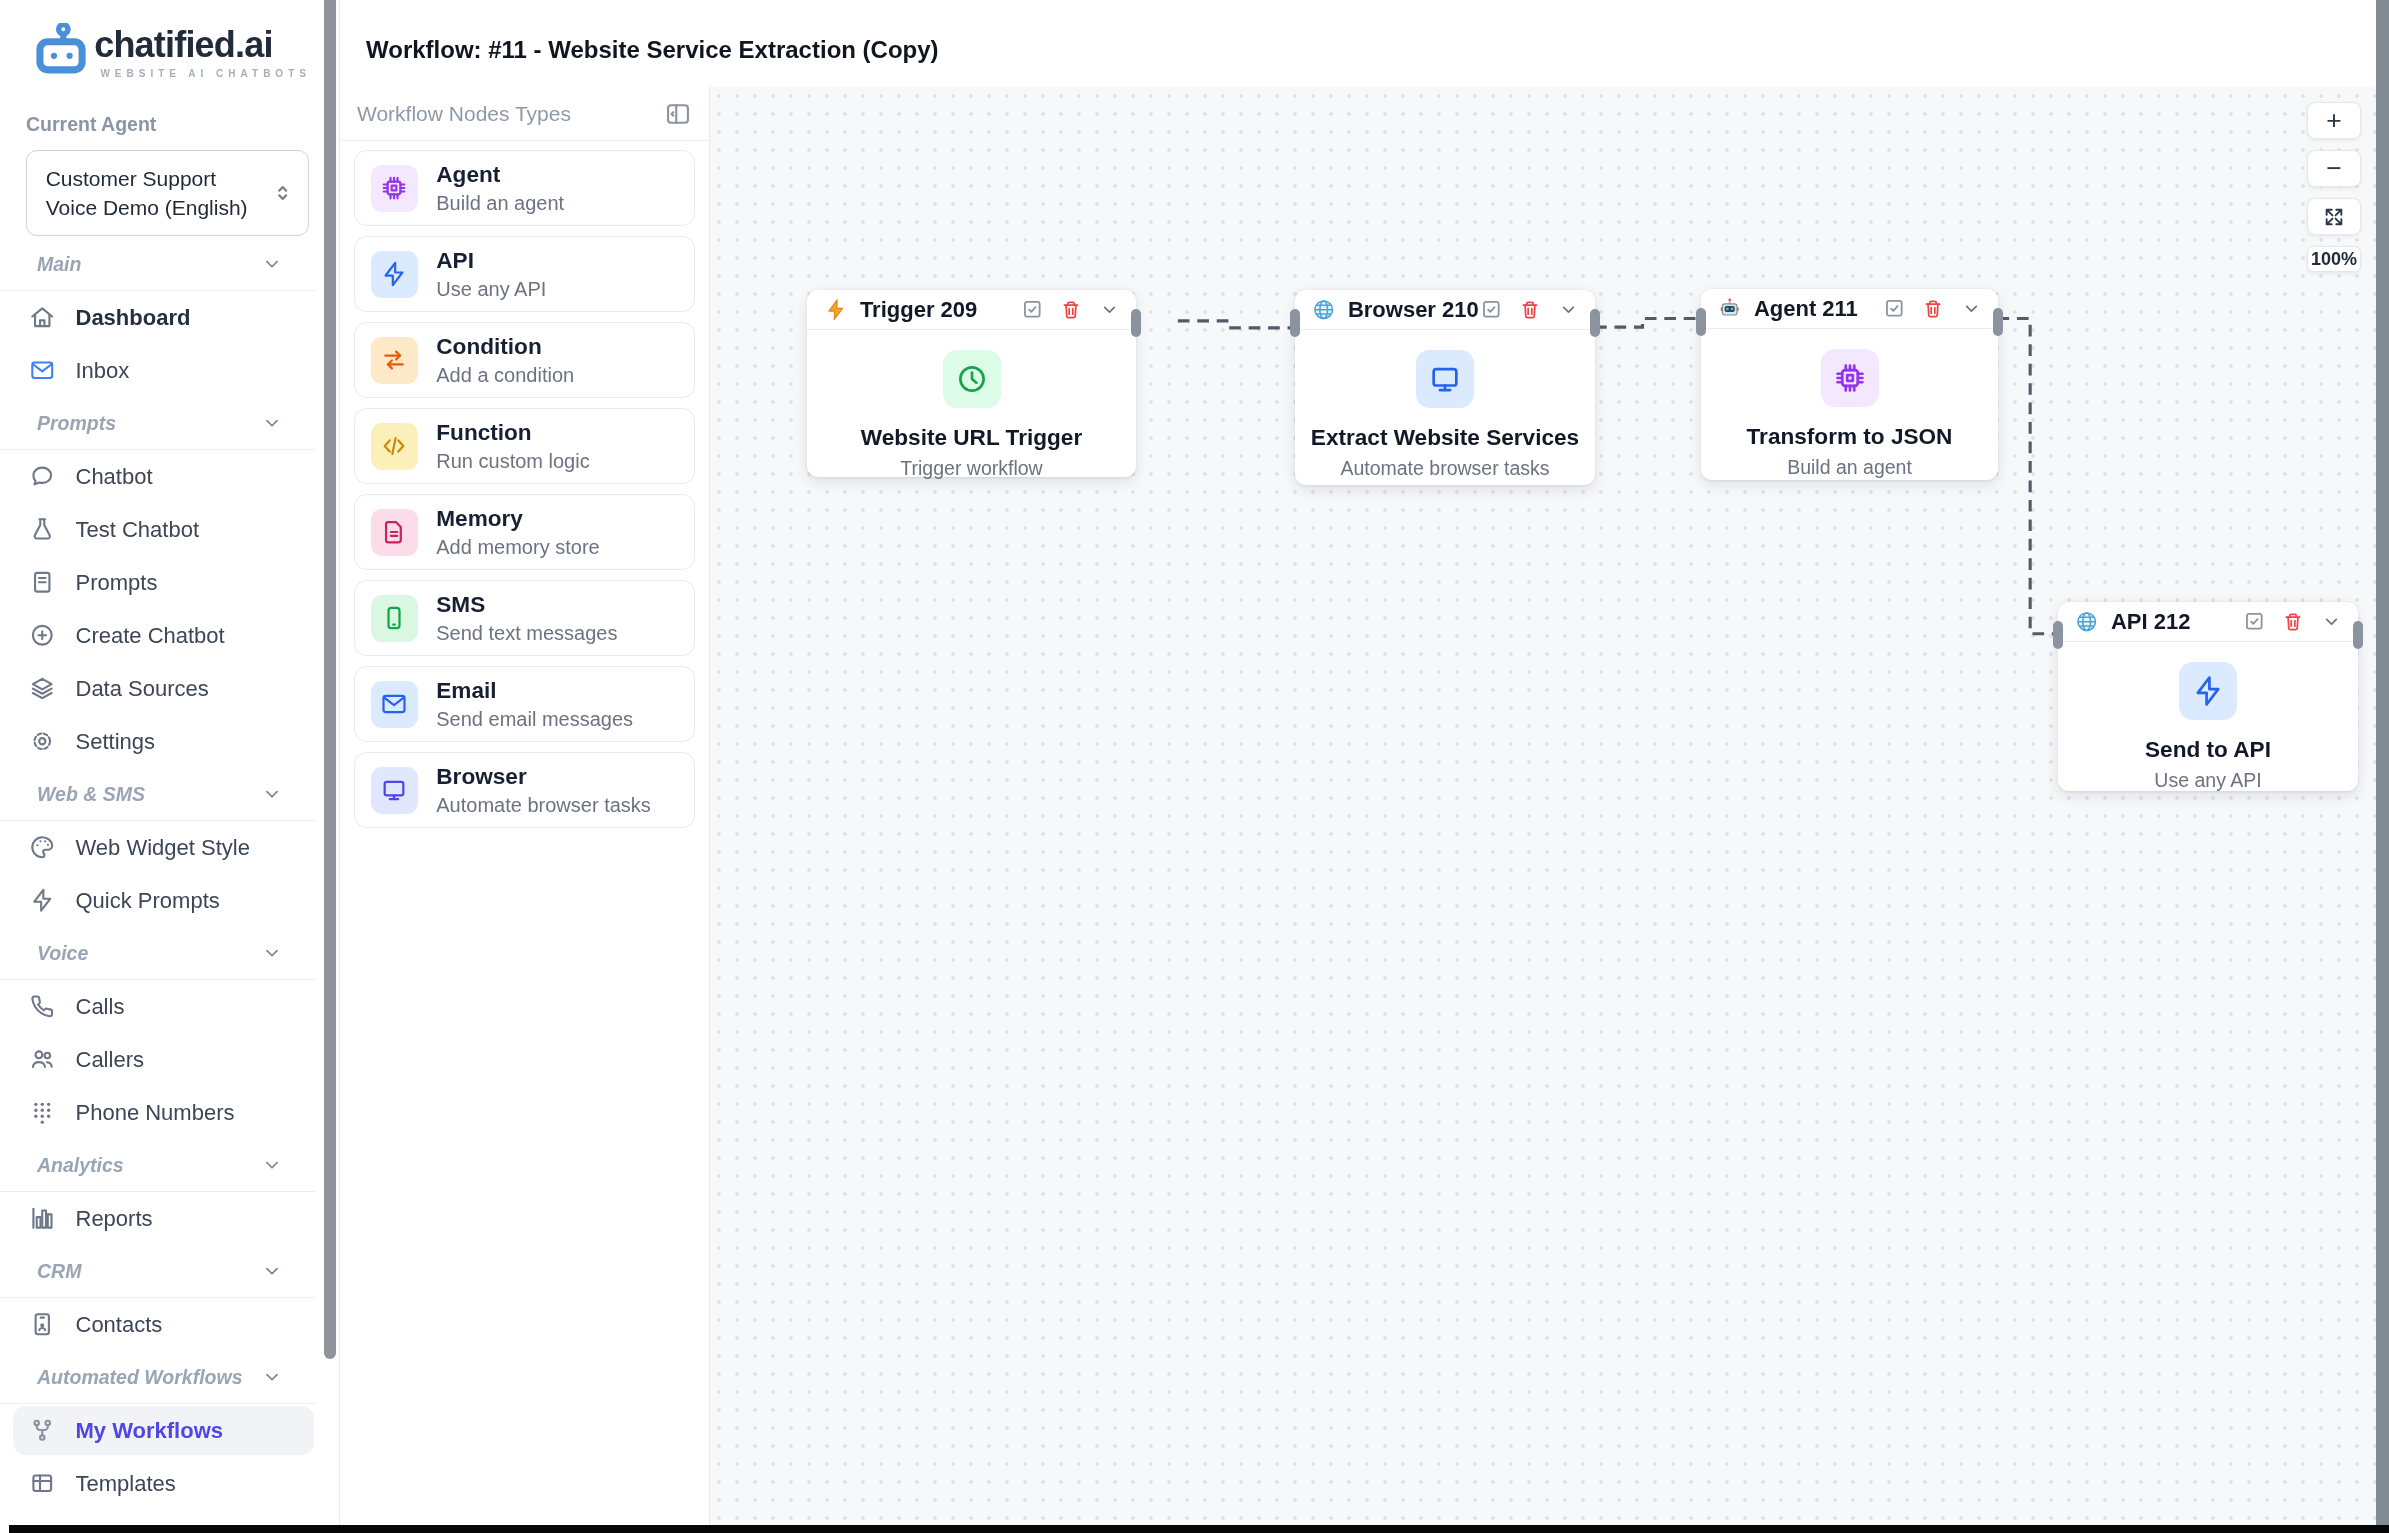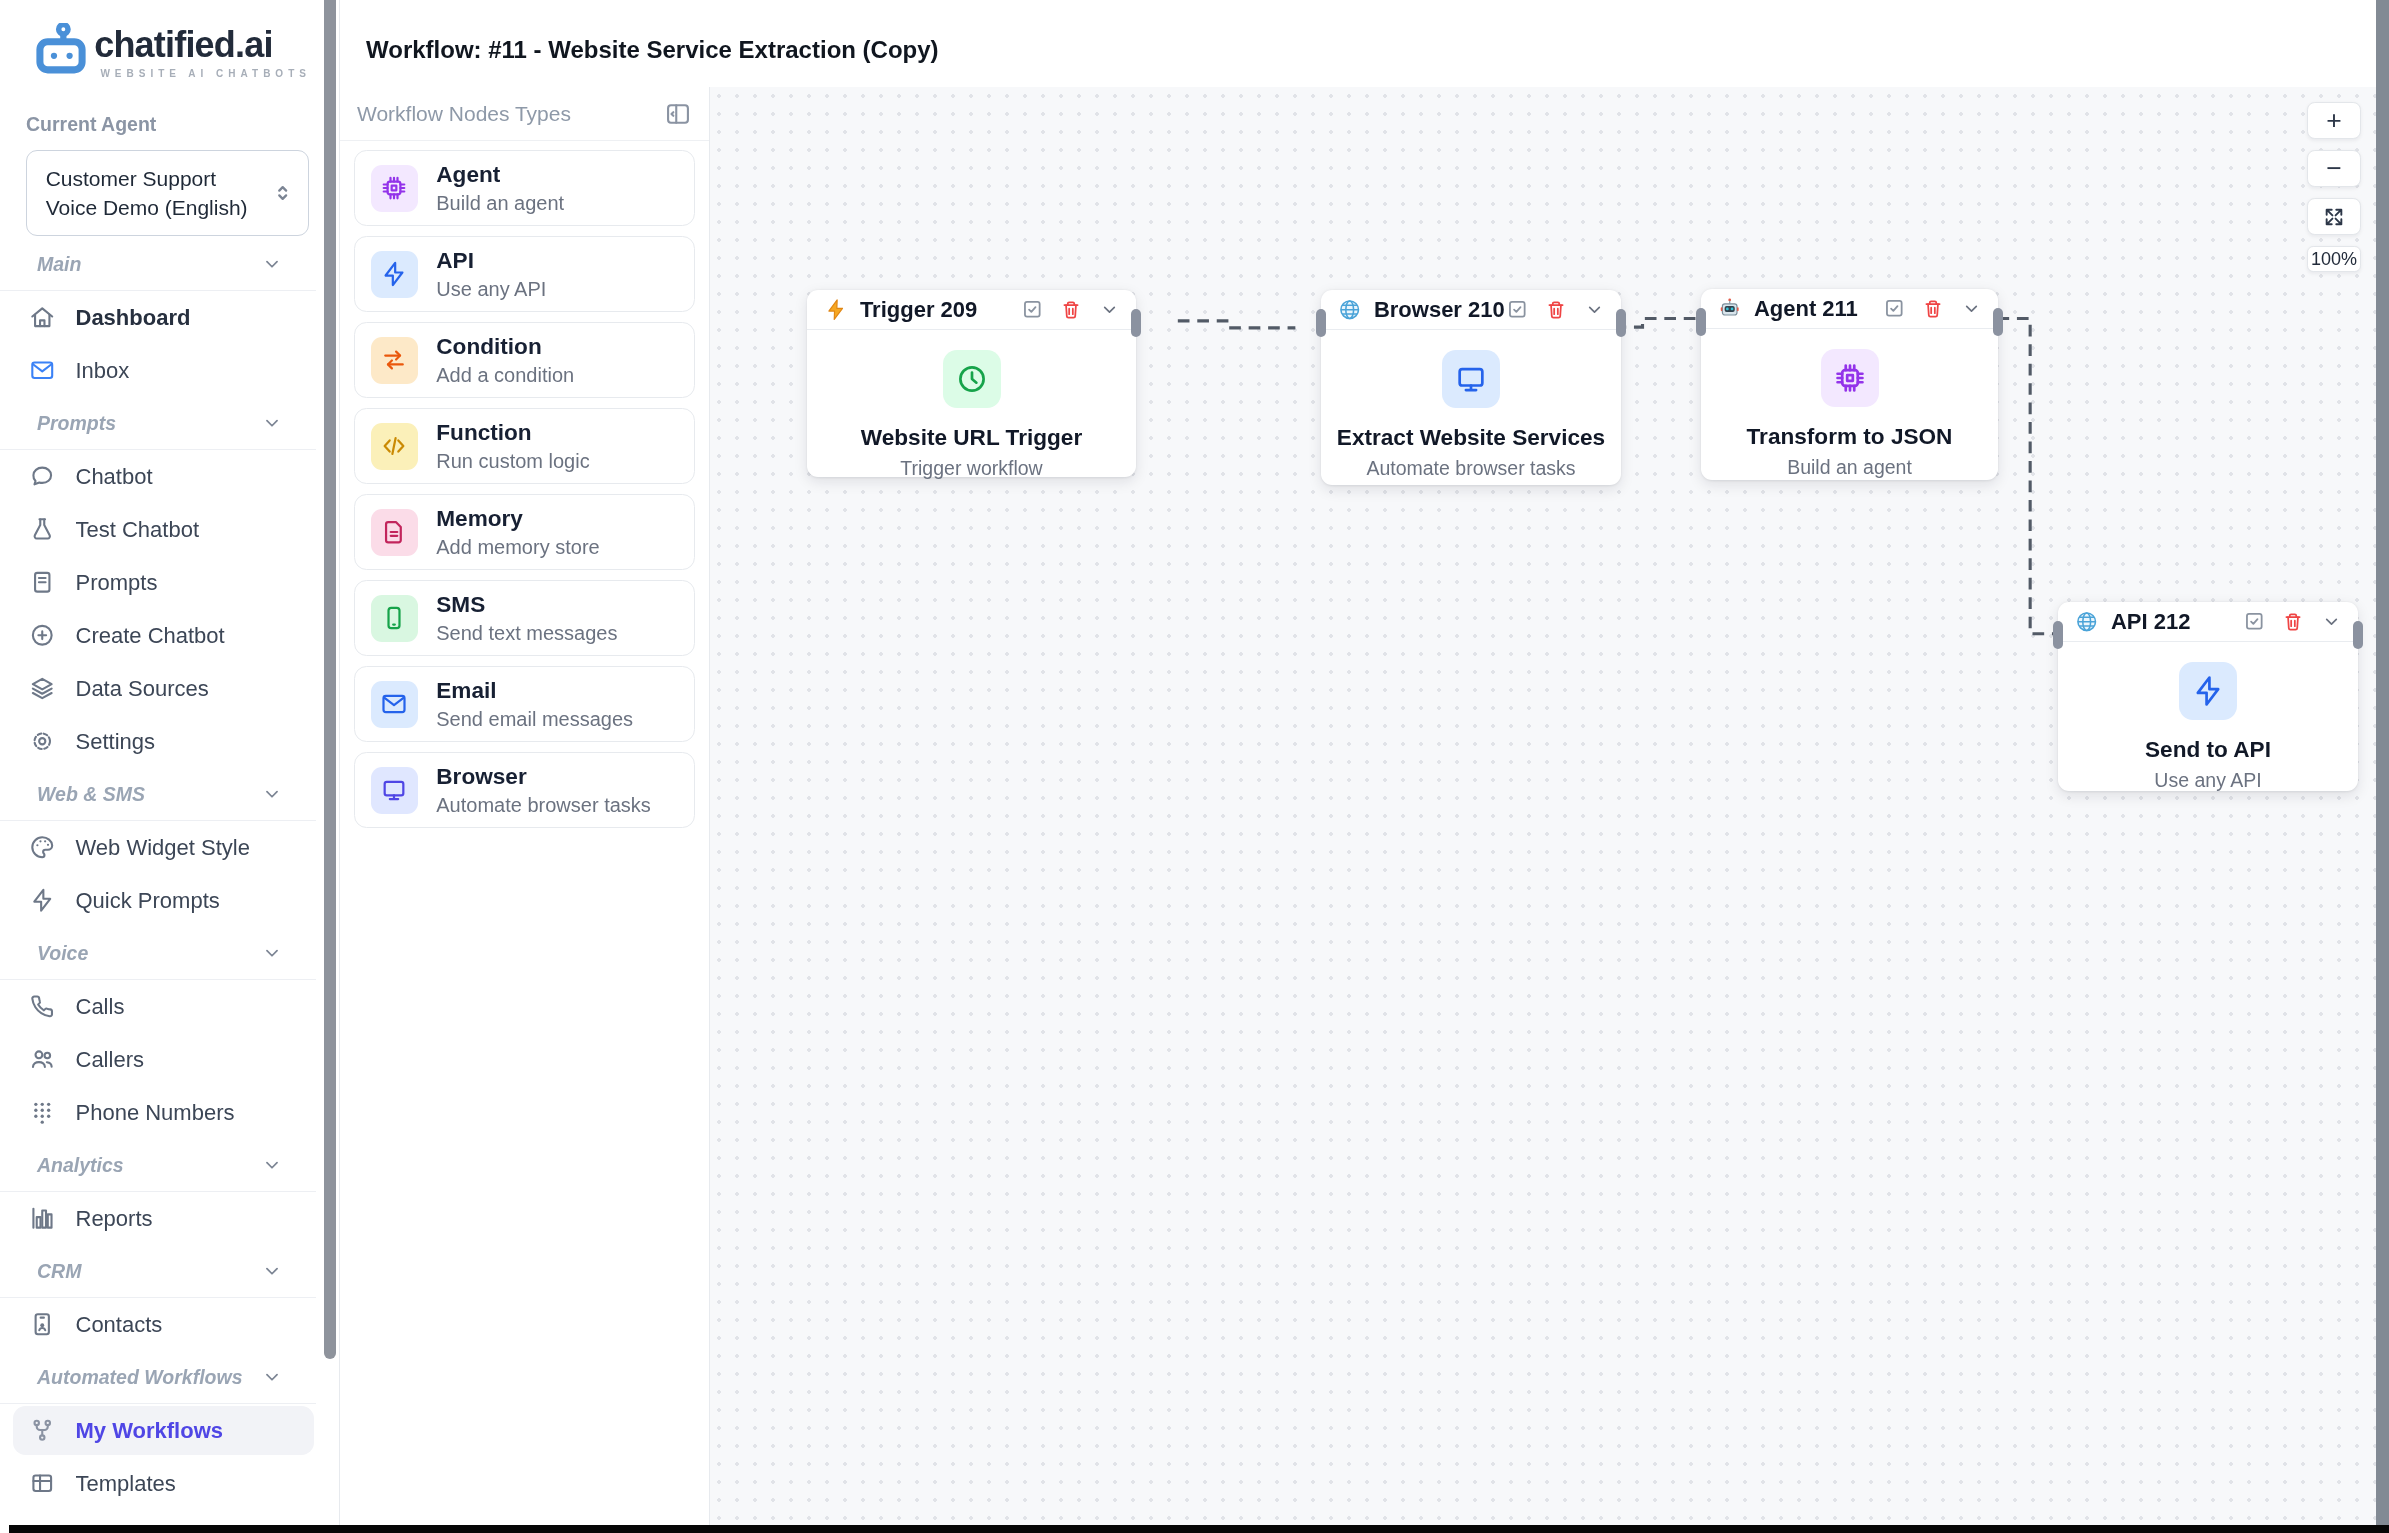--- a/index.html
+++ b/index.html
@@ -70,21 +70,21 @@
   .nb-icon svg { width:34px; height:34px; }
   .nb-name { margin-top:17px; font-size:22.6px; font-weight:700; color:#111827; }
   .nb-desc { margin-top:6.2px; font-size:19.5px; color:#6b7280; }
   .handle { position:absolute; width:10px; height:28px; background:#8b92a0; border-radius:5.4px; top:18.7px; }
   .handle.left { left:-5.4px; } .handle.right { right:-5.4px; }
 
   .zoom-controls { position:absolute; right:28px; top:15px; display:flex; flex-direction:column; }
   .zbtn { width:54px; height:37px; background:#fff; border:0.8px solid #e3e6ea; border-radius:7.8px; box-shadow:0 1.6px 3.9px rgba(15,23,42,.06);
           display:flex; align-items:center; justify-content:center; font-size:26.5px; color:#2d3748; margin-bottom:11px; cursor:pointer; }
   .zbtn svg { width:22px; height:22px; color:#2d3748; }
-  .zlevel { width:54px; height:26px; font-size:18px; font-weight:400; color:#222b3a; border-radius:6.2px; margin-bottom:0; }
+  .zlevel { width:54px; height:26px; font-size:18px; font-weight:700; color:#222b3a; border-radius:6.2px; margin-bottom:0; }
 
   
   .right-scrollbar { position:absolute; right:0; top:0; width:13.2px; height:1534px; background:#828a94; }
   .bottom-bar { position:absolute; left:9.3px; right:0; bottom:0; height:9.3px; background:#060606; }
 </style>
 </head>
 <body>
 
 <div class="app">
 
@@ -429,21 +429,21 @@
                 <svg viewBox="0 0 24 24" fill="none" stroke="currentColor" stroke-width="1.9" stroke-linecap="round" stroke-linejoin="round">
                   <circle cx="12" cy="12" r="8.2"></circle>
                   <path d="M12 7.4V12l3.1 2.6"></path>
                 </svg>
               </span>
               <span class="nb-name">Website URL Trigger</span>
               <span class="nb-desc">Trigger workflow</span>
             </div>
             <span class="handle right"></span>
           </div>
-          <div class="node" style="left: 611px; top: 203px; width: 300px; height: 195px;">
+          <div class="node" style="left: 585px; top: 203px; width: 300px; height: 195px;">
             <div class="node-header">
               <span class="nh-icon"><svg viewBox="0 0 24 24" fill="#eaf5fc" stroke="#4aa3d8" stroke-width="1.6">
                   <circle cx="12" cy="12" r="9"></circle>
                   <ellipse cx="12" cy="12" rx="4" ry="9" fill="none"></ellipse>
                   <path d="M3 12h18M4.3 7.5h15.4M4.3 16.5h15.4" fill="none"></path>
                 </svg></span>
               <span class="nh-title">Browser 210</span>
               <span class="nh-check"><svg viewBox="0 0 24 24" fill="none" stroke="currentColor" stroke-width="1.9" stroke-linecap="round" stroke-linejoin="round">
                   <rect x="4.2" y="4.2" width="15.6" height="15.6" rx="2.2"></rect>
                   <path d="m8.6 12.3 2.4 2.4 4.4-5"></path>

